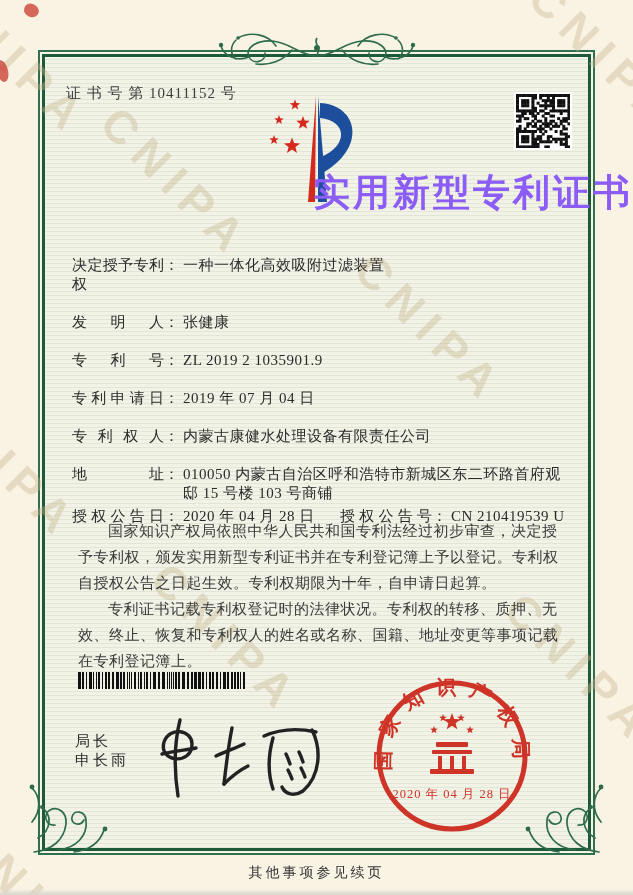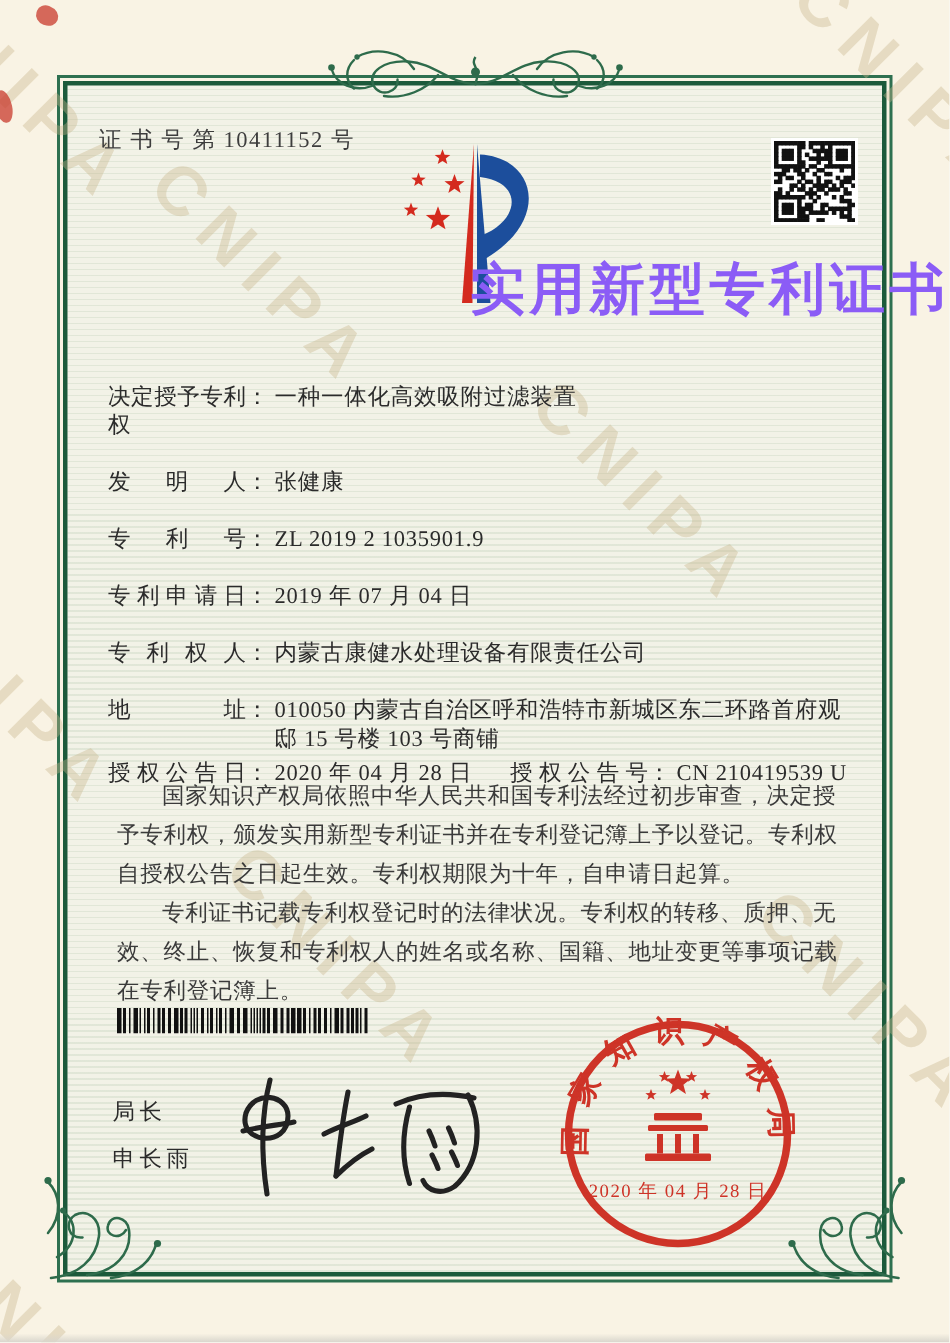--- a/index.html
+++ b/index.html
@@ -79,21 +79,21 @@
   .fvalue{letter-spacing:.5px;}
   .fvalue.addr{display:inline-block;width:392px;}
   .col2{position:absolute;left:268px;top:0;display:flex;}
   .paras{
     position:absolute;left:78px;top:518px;width:492px;
     font-size:15px;line-height:26px;color:#3a3a3a;letter-spacing:.5px;
   }
   .paras p{margin:0;text-indent:2em;}
   .barcode{position:absolute;left:78px;top:672px;}
   .director{position:absolute;left:75px;top:732px;font-size:15px;color:#2b2b2b;letter-spacing:3px;}
-  .director .name{margin-top:12px;}
+  .director .name{margin-top:0;}
   .sig{position:absolute;left:140px;top:706px;}
   .seal{position:absolute;left:372px;top:676px;z-index:3;opacity:.92;}
   .page-info{
     position:absolute;left:0;top:831px;width:100%;text-align:center;
     font-size:13px;color:#3a3a3a;letter-spacing:2px;
   }
   .continuation{
     position:absolute;left:0;top:864px;width:100%;text-align:center;
     font-size:14px;color:#333;letter-spacing:3px;
   }
@@ -567,16 +567,17 @@
         <rect x="64" y="66" width="32" height="5" rx="1"></rect>
         <rect x="60" y="74" width="40" height="4" rx="1"></rect>
         <rect x="66" y="80" width="4" height="13"></rect>
         <rect x="78" y="80" width="4" height="13"></rect>
         <rect x="90" y="80" width="4" height="13"></rect>
         <rect x="58" y="93" width="44" height="5" rx="1"></rect>
       </g>
       <text x="80" y="122" text-anchor="middle" font-size="12.5" fill="#cc2418" letter-spacing="1" font-family="Liberation Serif, serif">2020 年 04 月 28 日</text>
     </svg>
 
+    <div class="continuation">其他事项参见续页</div>
   </div>
 
   <div class="bottom-edge"></div>
 </div>
 
 </body></html>

